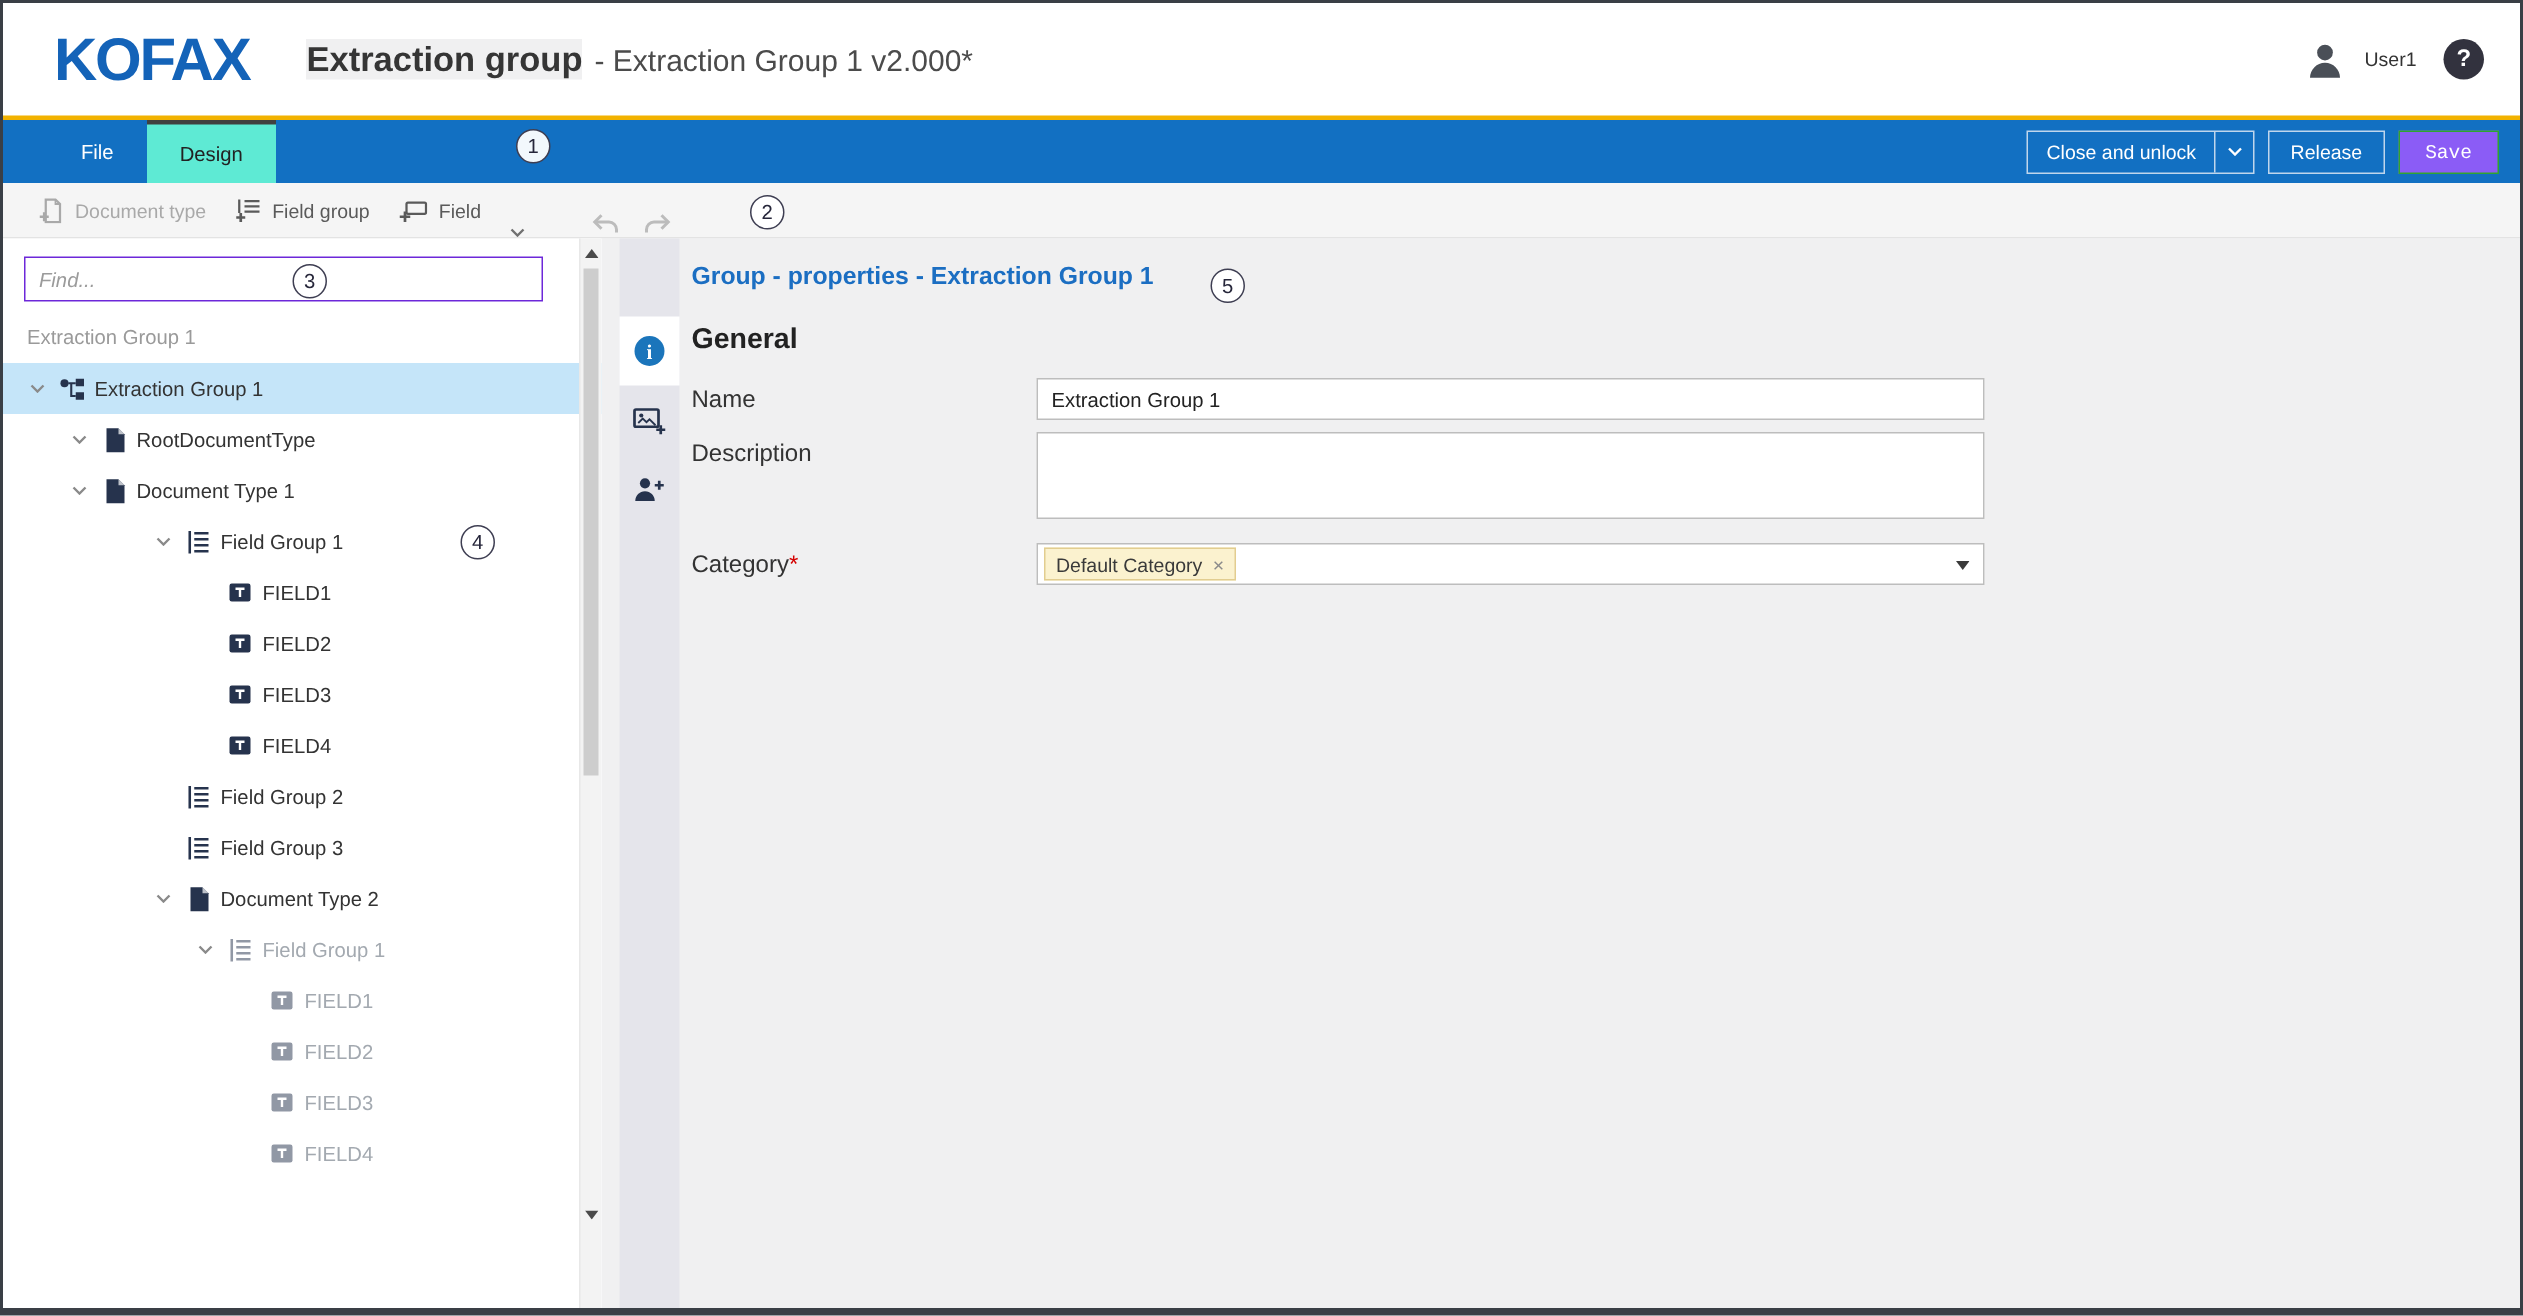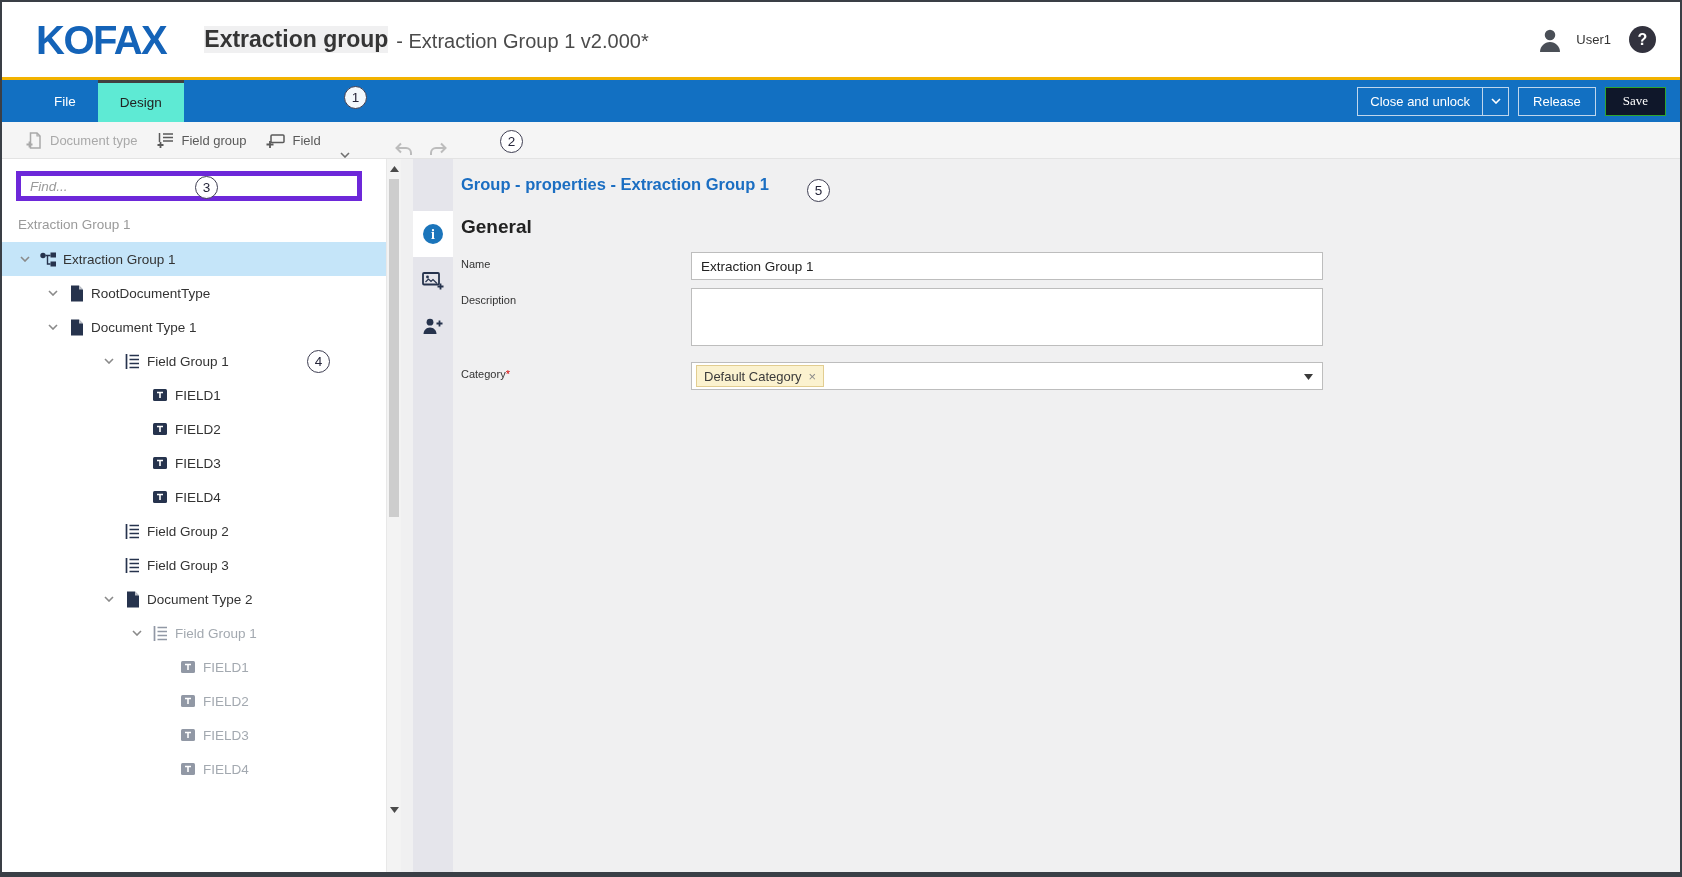--- a/index.html
+++ b/index.html
@@ -24,34 +24,34 @@
   
   .ribbon{height:42px;background:#1270C2;display:flex;align-items:stretch;padding-left:30px;position:relative}
   .rtab{padding:0 22px;display:flex;align-items:center;color:#fff;font-size:13.5px;cursor:pointer}
   .rtab.active{background:#5eead4;color:#222;border-top:3px solid #404040}
   .ribbon-actions{margin-left:auto;display:flex;align-items:center;gap:9px;padding-right:14px}
   .btn-outline{height:29px;border:1px solid #BFD6EC;color:#fff;background:transparent;font-size:13px;
                display:flex;align-items:center;padding:0 14px;cursor:pointer;font-family:inherit}
   .btn-split{display:flex;align-items:stretch;padding:0}
   .btn-split .lbl{display:flex;align-items:center;padding:0 12px}
   .btn-split .chev-cell{width:26px;border-left:1px solid #BFD6EC;display:flex;align-items:center;justify-content:center;color:#fff;cursor:pointer}
-  .btn-save{height:29px;background:#0f172a;border:1px solid #2FA52F;color:#fff;font-size:13px;padding:0 17px;cursor:pointer;font-family:Liberation Serif, serif}
+  .btn-save{height:29px;background:#8b5cf6;border:1px solid #2FA52F;color:#fff;font-size:13px;padding:0 17px;cursor:pointer;font-family:Liberation Mono, monospace}
 
   
   .toolbar{height:37px;background:#F5F5F5;border-bottom:1px solid #E3E3E3;display:flex;align-items:flex-end;padding-left:14px}
   .tool-btn{display:flex;align-items:center;gap:7px;font-size:13px;color:#5a5a5a;padding:0 10px;height:100%;cursor:pointer;background:none;border:none;font-family:inherit}
   .tool-btn.disabled{color:#a9a9a9;cursor:default}
   .tool-chev{color:#707070;padding:0 9px;display:flex;align-items:center;cursor:pointer}
   .undo-group{margin-left:34px;display:flex;gap:16px;color:#bcbcbc}
   .undo-group span{display:flex;align-items:center;cursor:default}
 
   
   .body{display:flex;height:713px;position:relative}
   .sidebar{width:399px;background:#fff;position:relative;flex:none}
-  .find{display:block;width:346px;height:30px;margin:12px 0 5px 14px;border:5px solid #6d28d9;padding:0 9px;font-size:13.5px;color:#333;font-family:inherit}
+  .find{display:block;width:346px;height:30px;margin:12px 0 5px 14px;border:1px solid #6d28d9;padding:0 9px;font-size:13.5px;color:#333;font-family:inherit}
   .find::placeholder{color:#9b9b9b;font-style:italic}
   .root-label{margin:16px 0 10px 16px;color:#9a9a9a;font-size:13.5px}
 
   .tree-row{height:34px;display:flex;align-items:center;font-size:13.5px;color:#333;cursor:pointer}
   .tree-row.selected{background:#C5E5F9}
   .tree-row.muted{color:#A3A9B0}
   .tree-row.muted .tree-ic{opacity:.5}
   .chev{width:22px;display:flex;justify-content:center;color:#8a8a8a;flex:none}
   .tree-ic{width:24px;display:flex;justify-content:center;color:#26334d;flex:none;margin-right:3px}
   .tree-label{white-space:nowrap}
@@ -66,21 +66,21 @@
   
   .main{flex:1;background:#F0F0F1;display:flex}
   .tabstrip{width:40px;background:#E5E5EB;margin-left:12px;padding-top:52px;display:flex;flex-direction:column;flex:none}
   .ptab{width:40px;height:46px;display:flex;align-items:center;justify-content:center;color:#26334d;cursor:pointer}
   .ptab.active{background:#fff}
 
   .props{flex:1;padding:16px 30px 0 8px}
   .props-title{color:#1B6EC2;font-size:16.5px;font-weight:bold;margin-bottom:22px}
   .section-h{font-size:19px;font-weight:bold;color:#222;margin-bottom:14px}
   .form-row{display:flex;margin-bottom:8px}
-  .form-label{width:230px;font-size:11px;color:#333;padding-top:6px;flex:none}
+  .form-label{width:230px;font-size:16px;color:#333;padding-top:6px;flex:none}
   .req{color:#D40000}
   .input-text{width:632px;height:28px;border:1px solid #BDBDBD;background:#fff;padding:0 9px;font-size:13.5px;color:#222;font-family:inherit}
   .input-area{width:632px;height:58px;border:1px solid #BDBDBD;background:#fff;resize:none;padding:6px 9px;font-size:13.5px;font-family:"Liberation Sans",sans-serif}
   .category-row{margin-top:16px}
   .combo{width:632px;height:28px;border:1px solid #BDBDBD;background:#fff;position:relative;display:flex;align-items:center;padding:0 26px 0 4px;cursor:pointer}
   .tag{display:flex;align-items:center;gap:7px;background:#FBF2CF;border:1px solid #E2CD90;padding:0 7px;font-size:13px;color:#3a3a3a;height:22px}
   .tag .x{color:#8a8a8a;cursor:pointer}
   .combo-arrow{position:absolute;right:9px;top:11px;color:#3a3a3a;display:flex}
 
   

